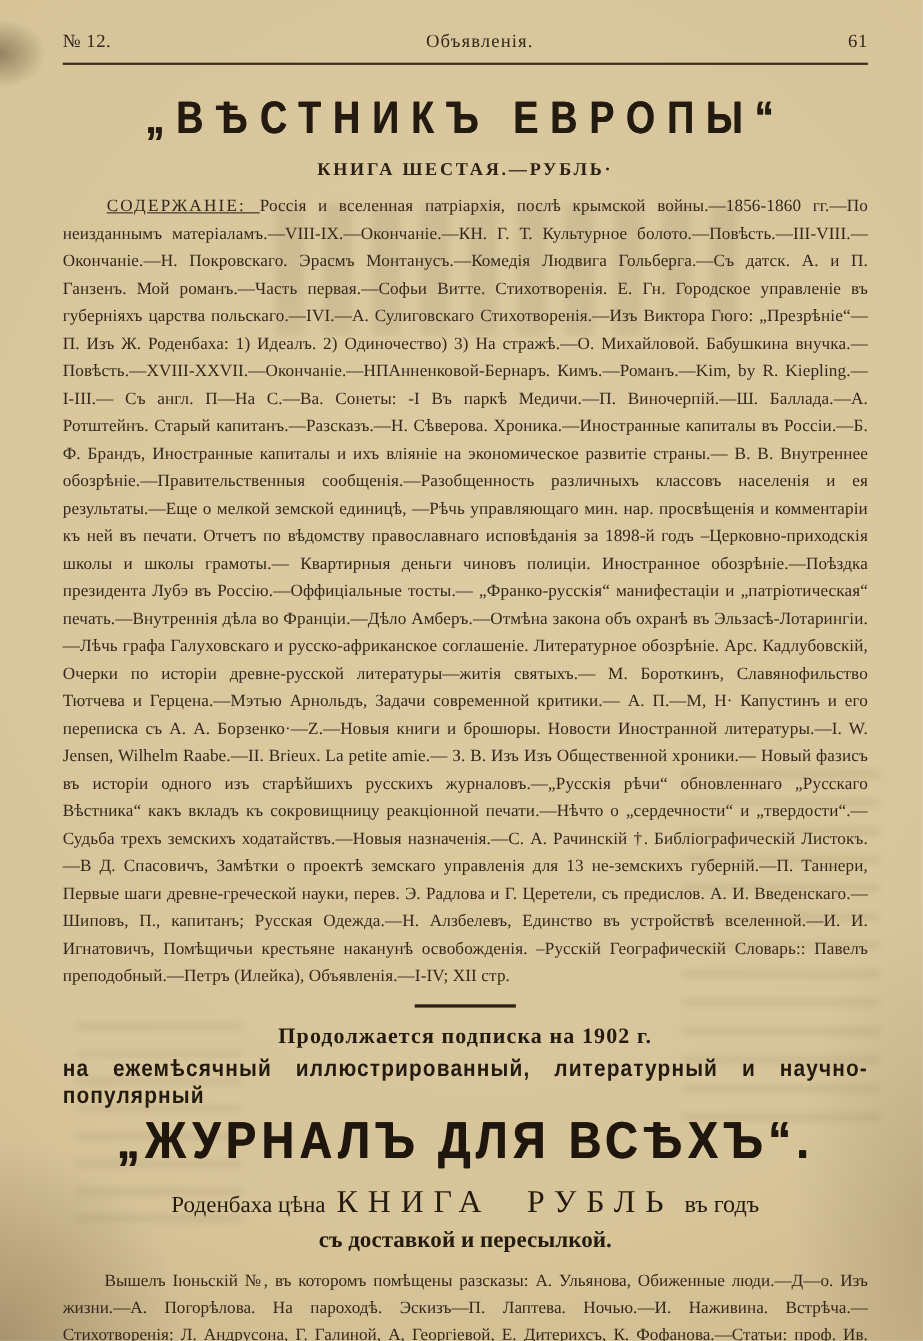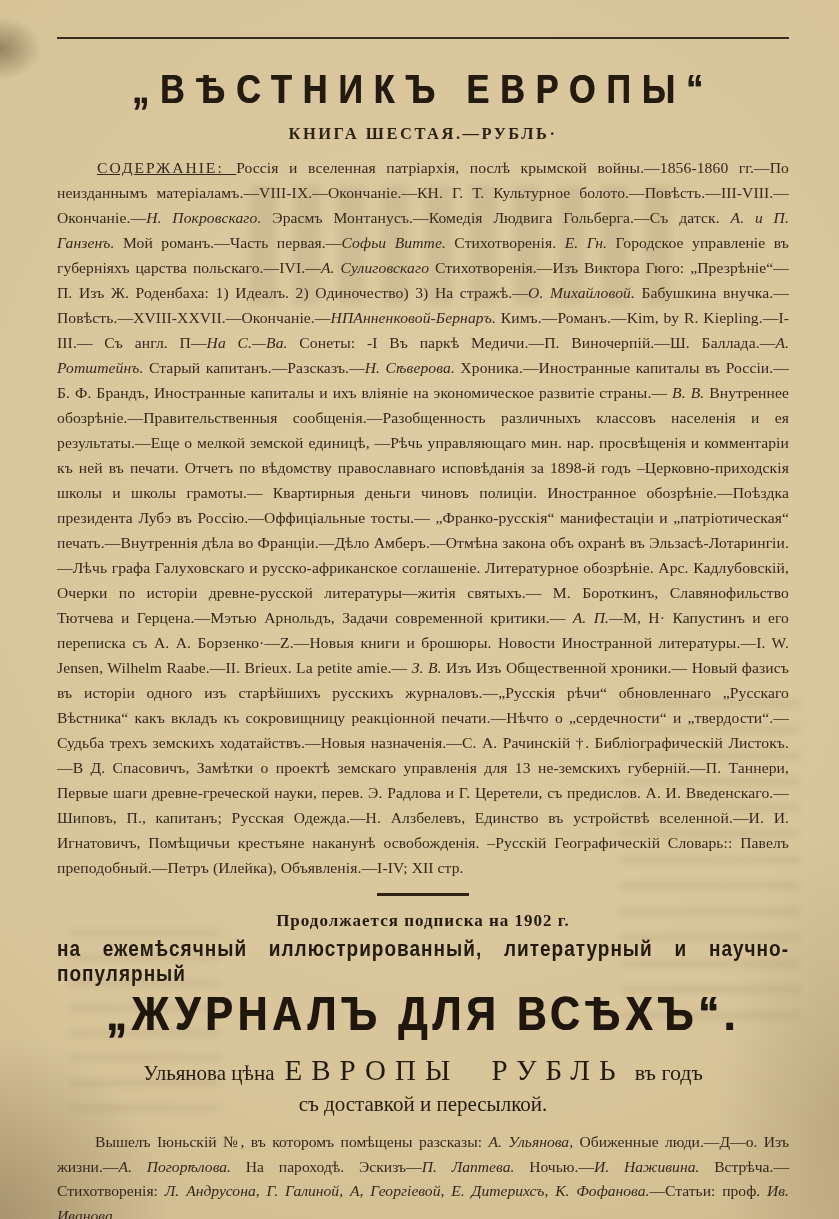--- a/index.html
+++ b/index.html
@@ -34,68 +34,73 @@
   .vtitle{margin-top:30px;text-align:center;
     font-family:"Liberation Sans", sans-serif;font-weight:700;
     font-size:34px;letter-spacing:11px;color:#241b10;
     transform:scaleY(1.22);transform-origin:center;
     text-shadow:.6px 0 0 #241b10;}
   .vsub{margin-top:16px;text-align:center;font-size:16.5px;font-weight:700;
     letter-spacing:2.5px;color:#2d2315;}
 
   .toc{margin-top:11px;font-size:15.6px;line-height:25px;text-align:justify;
     text-indent:40px;letter-spacing:.1px;}
-  .toc .it, .par .it{font-style:italic;}
+  .toc .it, .par .it{}
   .toc .lead{letter-spacing:2px;text-decoration:underline;}
 
   .divider{width:92px;border:0;border-top:3px solid #2e2214;margin:13px auto 0 auto;}
 
-  .subhead{margin-top:15px;text-align:center;font-weight:700;font-size:17px;
+  .subhead{margin-top:15px;text-align:center;font-weight:700;font-size:20px;
     letter-spacing:1px;color:#241b10;}
   .tagline{margin-top:9px;font-family:"Liberation Sans", sans-serif;font-weight:700;
     font-size:19px;color:#241b10;letter-spacing:1px;
     text-align:justify;text-align-last:justify;transform:scaleY(1.12);}
   .ztitle{margin-top:7px;text-align:center;
     font-family:"Liberation Sans", sans-serif;font-weight:700;font-size:41px;
     letter-spacing:5px;color:#1f170d;transform:scaleY(1.15);
     text-shadow:.8px 0 0 #1f170d;}
 
   .price{margin-top:16px;text-align:center;color:#241b10;}
   .price .pfx{font-size:21px;}
   .price .main{font-size:29px;letter-spacing:9px;word-spacing:16px;margin:0 6px;}
   .price .sfx{font-size:22px;font-weight:400;}
-  .delivery{margin-top:5px;text-align:center;font-size:21px;font-weight:400;color:#241b10;}
+  .delivery{margin-top:5px;text-align:center;font-size:21px;font-weight:700;color:#241b10;}
 
   .par{font-size:15.6px;line-height:24.5px;text-align:justify;text-indent:38px;}
   .p1{margin-top:13px;}
 </style>
 </head>
 <body>
 
 <div class="page">
 
   <div class="ghost g1"></div>
   <div class="ghost g2"></div>
   <div class="ghost g3"></div>
 
+  <div class="hdr">
+    <span>№ 12.</span>
+    <span class="c">Объявленія.</span>
+    <span>61</span>
+  </div>
   <hr class="rule">
 
   <div class="vtitle">„ВѢСТНИКЪ ЕВРОПЫ“</div>
   <div class="vsub">КНИГА ШЕСТАЯ.—РУБЛЬ·</div>
 
   <div class="toc"><span class="lead">СОДЕРЖАНІЕ: </span><span>Россія и вселенная патріархія, послѣ крымской войны.—1856-1860 гг.—По неизданнымъ матеріаламъ.—VIII-IX.—Окончаніе.—КН. Г. Т. Культурное болото.—Повѣсть.—III-VIII.—Окончаніе.—</span><span class="it">Н. Покровскаго.</span><span> Эрасмъ Монтанусъ.—Комедія Людвига Гольберга.—Съ датск. </span><span class="it">А. и П. Ганзенъ.</span><span> Мой романъ.—Часть первая.—</span><span class="it">Софьи Витте.</span><span> Стихотворенія. </span><span class="it">Е. Гн.</span><span> Городское управленіе въ губерніяхъ царства польскаго.—IVI.—</span><span class="it">А. Сулиговскаго</span><span> Стихотворенія.—Изъ Виктора Гюго: „Презрѣніе“—П. Изъ Ж. Роденбаха: 1) Идеалъ. 2) Одиночество) 3) На стражѣ.—</span><span class="it">О. Михайловой.</span><span> Бабушкина внучка.—Повѣсть.—XVIII-XXVII.—Окончаніе.—</span><span class="it">НПАнненковой-Бернаръ.</span><span> Кимъ.—Романъ.—Kim, by R. Kiepling.—I-III.— Съ англ. П—</span><span class="it">На С.—Ва.</span><span> Сонеты: -I Въ паркѣ Медичи.—П. Виночерпій.—Ш. Баллада.—</span><span class="it">А. Ротштейнъ.</span><span> Старый капитанъ.—Разсказъ.—</span><span class="it">Н. Сѣверова.</span><span> Хроника.—Иностранные капиталы въ Россіи.—Б. Ф. Брандъ, Иностранные капиталы и ихъ вліяніе на экономическое развитіе страны.— </span><span class="it">В. В.</span><span> Внутреннее обозрѣніе.—Правительственныя сообщенія.—Разобщенность различныхъ классовъ населенія и ея результаты.—Еще о мелкой земской единицѣ, —Рѣчь управляющаго мин. нар. просвѣщенія и комментаріи къ ней въ печати. Отчетъ по вѣдомству православнаго исповѣданія за 1898-й годъ –Церковно-приходскія школы и школы грамоты.— Квартирныя деньги чиновъ полиціи. Иностранное обозрѣніе.—Поѣздка президента Лубэ въ Россію.—Оффиціальные тосты.— „Франко-русскія“ манифестаціи и „патріотическая“ печать.—Внутреннія дѣла во Франціи.—Дѣло Амберъ.—Отмѣна закона объ охранѣ въ Эльзасѣ-Лотарингіи.—Лѣчь графа Галуховскаго и русско-африканское соглашеніе. Литературное обозрѣніе. Арс. Кадлубовскій, Очерки по исторіи древне-русской литературы—житія святыхъ.— М. Бороткинъ, Славянофильство Тютчева и Герцена.—Мэтью Арнольдъ, Задачи современной критики.— </span><span class="it">А. П.—</span><span>М, Н· Капустинъ и его переписка съ А. А. Борзенко·—Z.—Новыя книги и брошюры. Новости Иностранной литературы.—I. W. Jensen, Wilhelm Raabe.—II. Brieux. La petite amie.— </span><span class="it">З. В.</span><span> Изъ Изъ Общественной хроники.— Новый фазисъ въ исторіи одного изъ старѣйшихъ русскихъ журналовъ.—„Русскія рѣчи“ обновленнаго „Русскаго Вѣстника“ какъ вкладъ къ сокровищницу реакціонной печати.—Нѣчто о „сердечности“ и „твердости“.—Судьба трехъ земскихъ ходатайствъ.—Новыя назначенія.—С. А. Рачинскій †. Библіографическій Листокъ.—В Д. Спасовичъ, Замѣтки о проектѣ земскаго управленія для 13 не-земскихъ губерній.—П. Таннери, Первые шаги древне-греческой науки, перев. Э. Радлова и Г. Церетели, съ предислов. А. И. Введенскаго.—Шиповъ, П., капитанъ; Русская Одежда.—Н. Алзбелевъ, Единство въ устройствѣ вселенной.—И. И. Игнатовичъ, Помѣщичьи крестьяне наканунѣ освобожденія. –Русскій Географическій Словарь:: Павелъ преподобный.—Петръ (Илейка), Объявленія.—I-IV; XII стр.</span></div>
 
   <hr class="divider">
 
   <div class="subhead">Продолжается подписка на 1902 г.</div>
   <div class="tagline">на ежемѣсячный иллюстрированный, литературный и научно-популярный</div>
   <div class="ztitle">„ЖУРНАЛЪ ДЛЯ ВСѢХЪ“.</div>
 
   <div class="price">
-    <span class="pfx">Ульянова цѣна</span>
-    <span class="main">ЕВРОПЫ РУБЛЬ</span>
+    <span class="pfx">Роденбаха цѣна</span>
+    <span class="main">КНИГА РУБЛЬ</span>
     <span class="sfx">въ годъ</span>
   </div>
   <div class="delivery">съ доставкой и пересылкой.</div>
 
   <div class="par p1"><span>Вышелъ Іюньскій №, въ которомъ помѣщены разсказы: </span><span class="it">А. Ульянова,</span><span> Обиженные люди.—Д—о. Изъ жизни.—</span><span class="it">А. Погорѣлова.</span><span> На пароходѣ. Эскизъ—</span><span class="it">П. Лаптева.</span><span> Ночью.—</span><span class="it">И. Наживина.</span><span> Встрѣча.—Стихотворенія: </span><span class="it">Л. Андрусона, Г. Галиной, А, Георгіевой, Е. Дитерихсъ, К. Фофанова.</span><span>—Статьи: проф. </span><span class="it">Ив. Иванова.</span></div>
 
 </div>
 
 </body></html>

